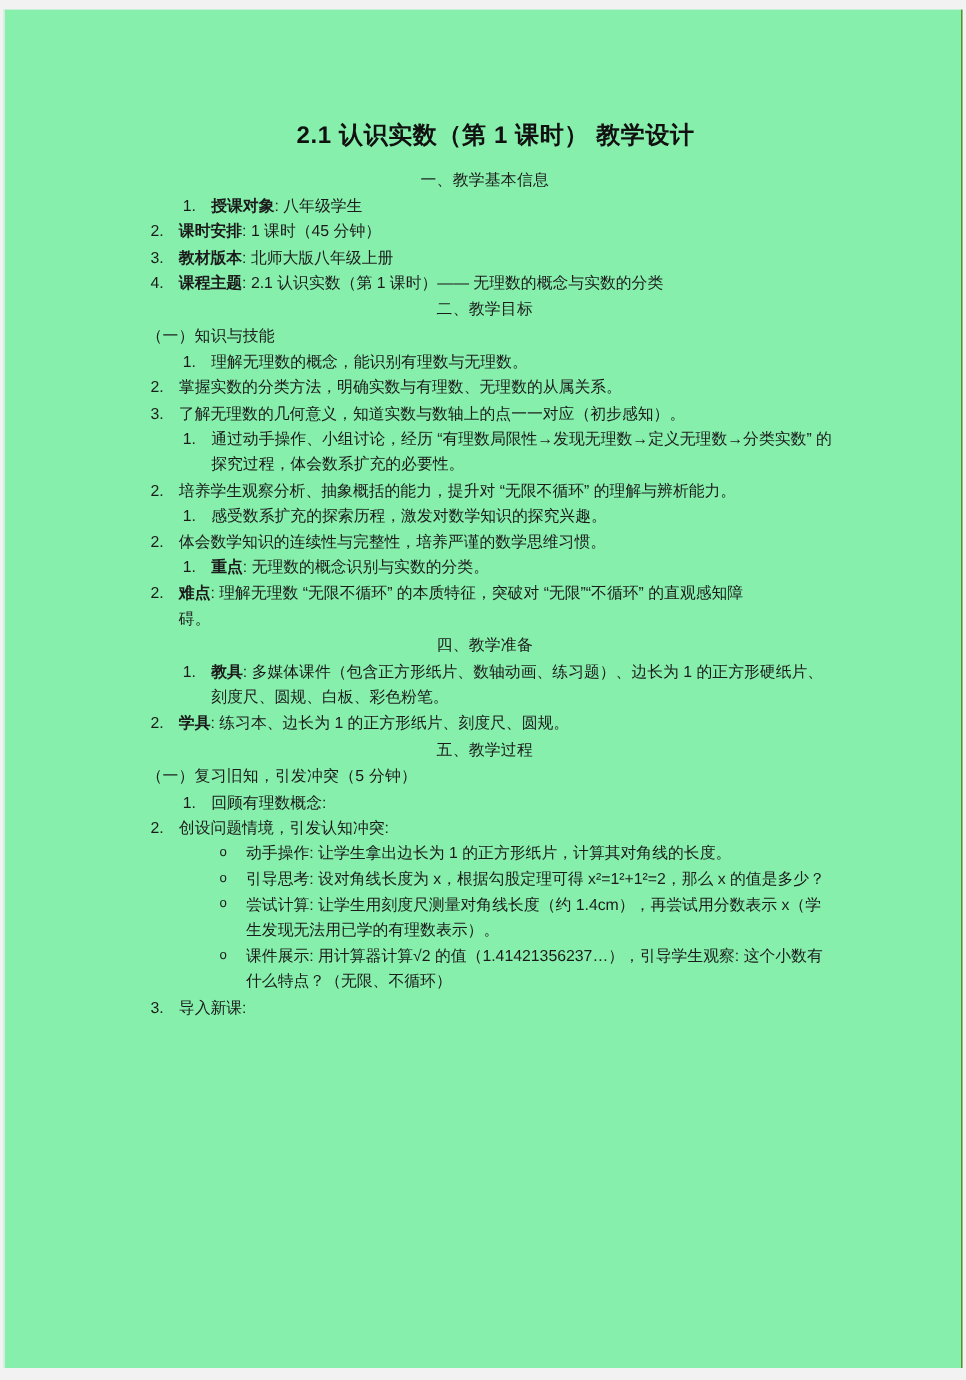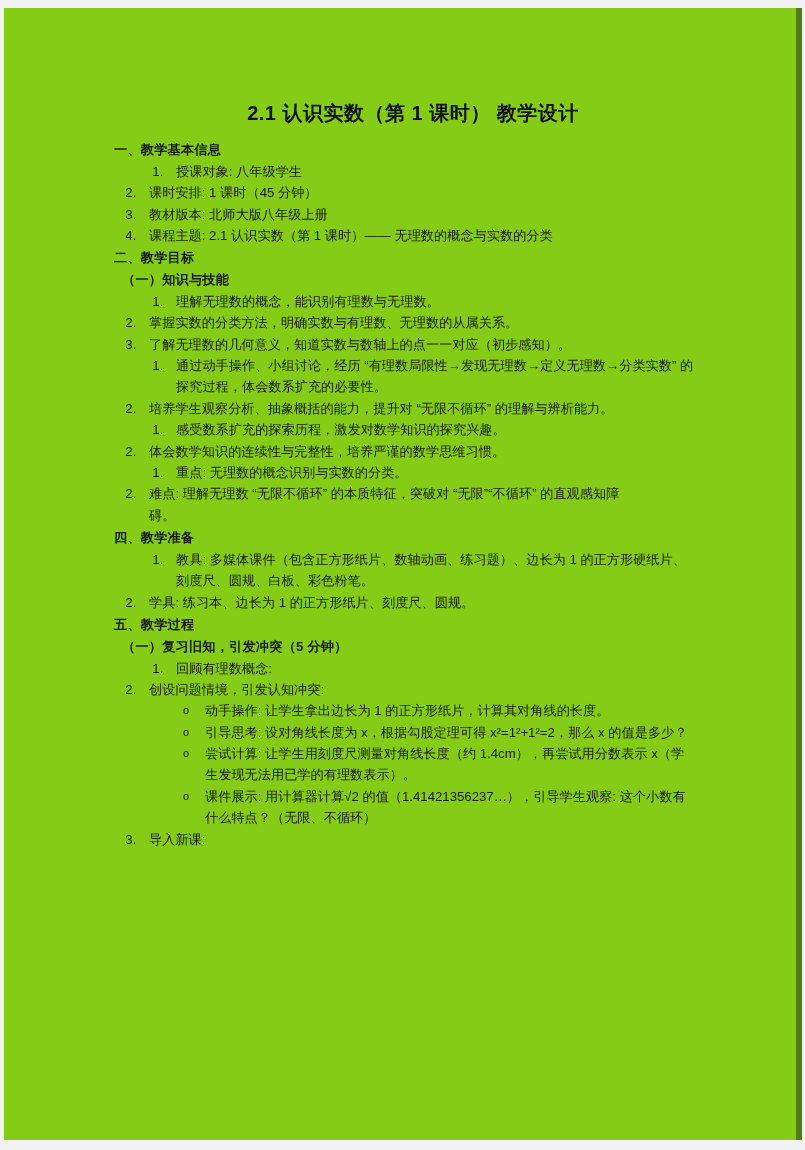--- a/index.html
+++ b/index.html
@@ -12,23 +12,23 @@
     height: 1150px;
     font-family: "Liberation Sans", "DejaVu Sans", sans-serif;
     overflow: hidden;
   }
   .page {
     position: absolute;
     top: 8px;
     left: 3px;
     width: 799px;
     height: 1132px;
-    background: #84cc16;
+    background: #86efac;
     border-left: 1px solid #ededed;
-    border-right: 6px solid #4d7c0f;
+    border-right: 1px solid #4d7c0f;
     box-sizing: border-box;
     overflow: hidden;
   }
   .content {
     position: absolute;
     left: 110px;
     top: 92px;
     width: 580px;
     color: #1b1b1b;
   }
@@ -37,28 +37,29 @@
     font-weight: bold;
     text-align: center;
     letter-spacing: 0.5px;
     margin: 0 0 14px 0;
     padding-left: 18px;
     line-height: 1.3;
     color: #111;
   }
   .sec-head {
     font-size: 13.2px;
-    font-weight: bold;
+    font-weight: normal;
     margin: 2px 0 1px 0;
     line-height: 1.5;
     letter-spacing: 0.2px;
+    text-align: center;
   }
   .sub-head {
     font-size: 13.2px;
-    font-weight: bold;
+    font-weight: normal;
     margin: 2px 0 1px 8px;
     line-height: 1.5;
     letter-spacing: 0.2px;
   }
   
   ol.lvl1 {
     margin: 0;
     padding: 0 0 0 26px;
     list-style-position: outside;
   }
@@ -92,21 +93,21 @@
   }
   ul.lvl2 > li::before {
     content: "o";
     position: absolute;
     left: 4px;
     top: 0;
     font-size: 11px;
     line-height: 1.9;
     color: #1b1b1b;
   }
-  .lbl { font-weight: normal; text-align: center; }
+  .lbl { font-weight: bold; text-align: center; }
   .gap { display: inline-block; width: 30px; }
   .gap-sm { display: inline-block; width: 22px; }
 </style>
 </head>
 <body>
 
 <div class="page">
   <div class="content">
 
     <h1 class="doc-title">2.1 认识实数（第 1 课时） 教学设计</h1>

